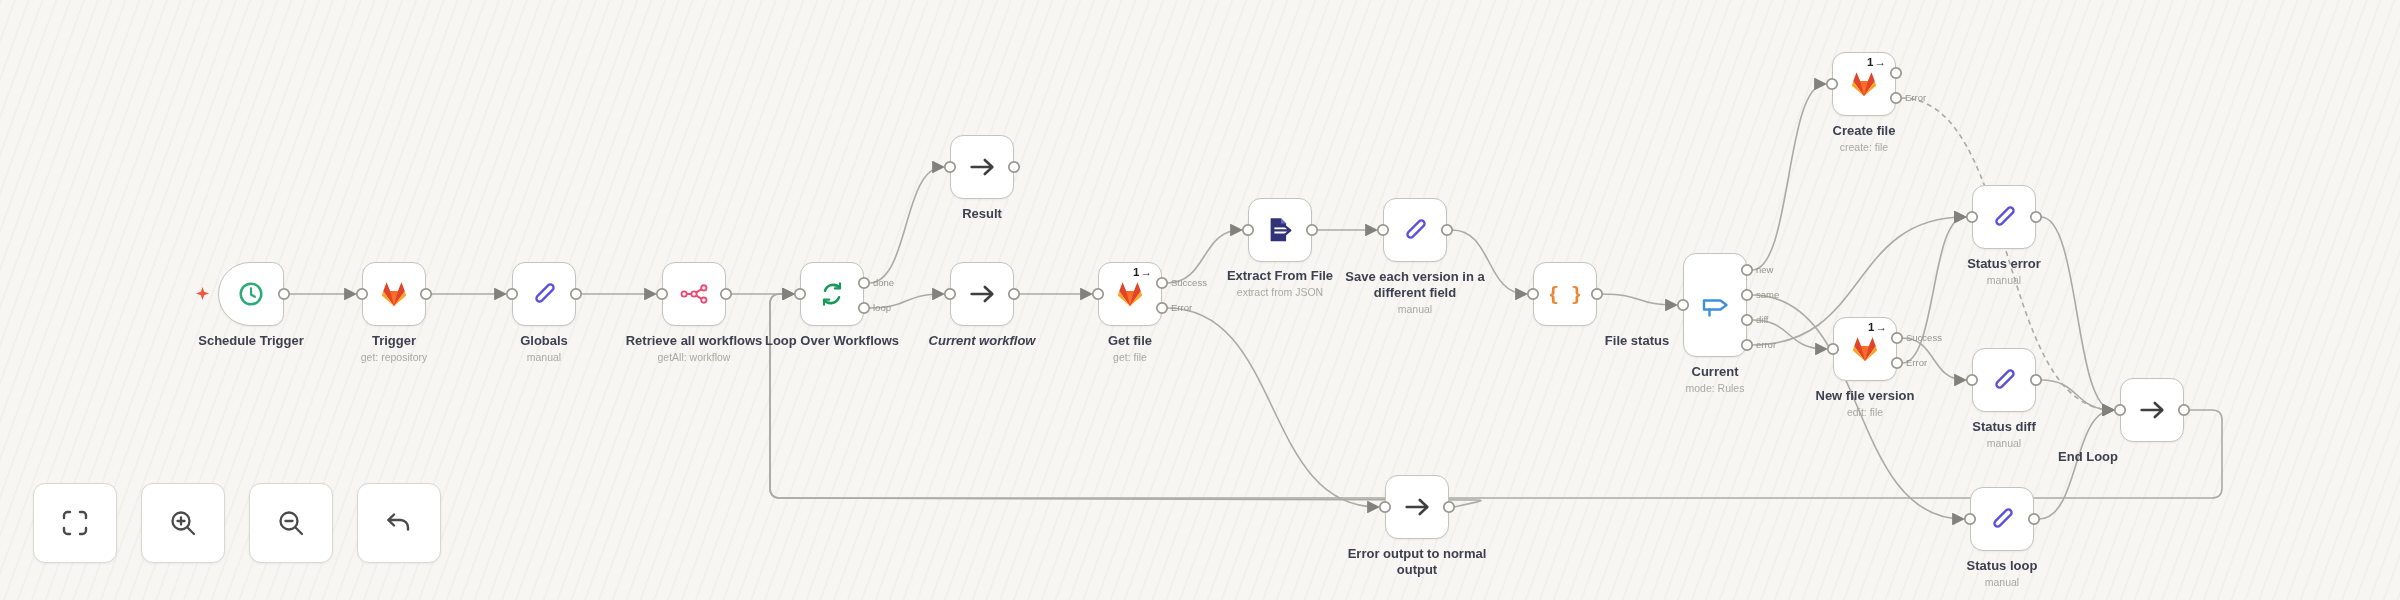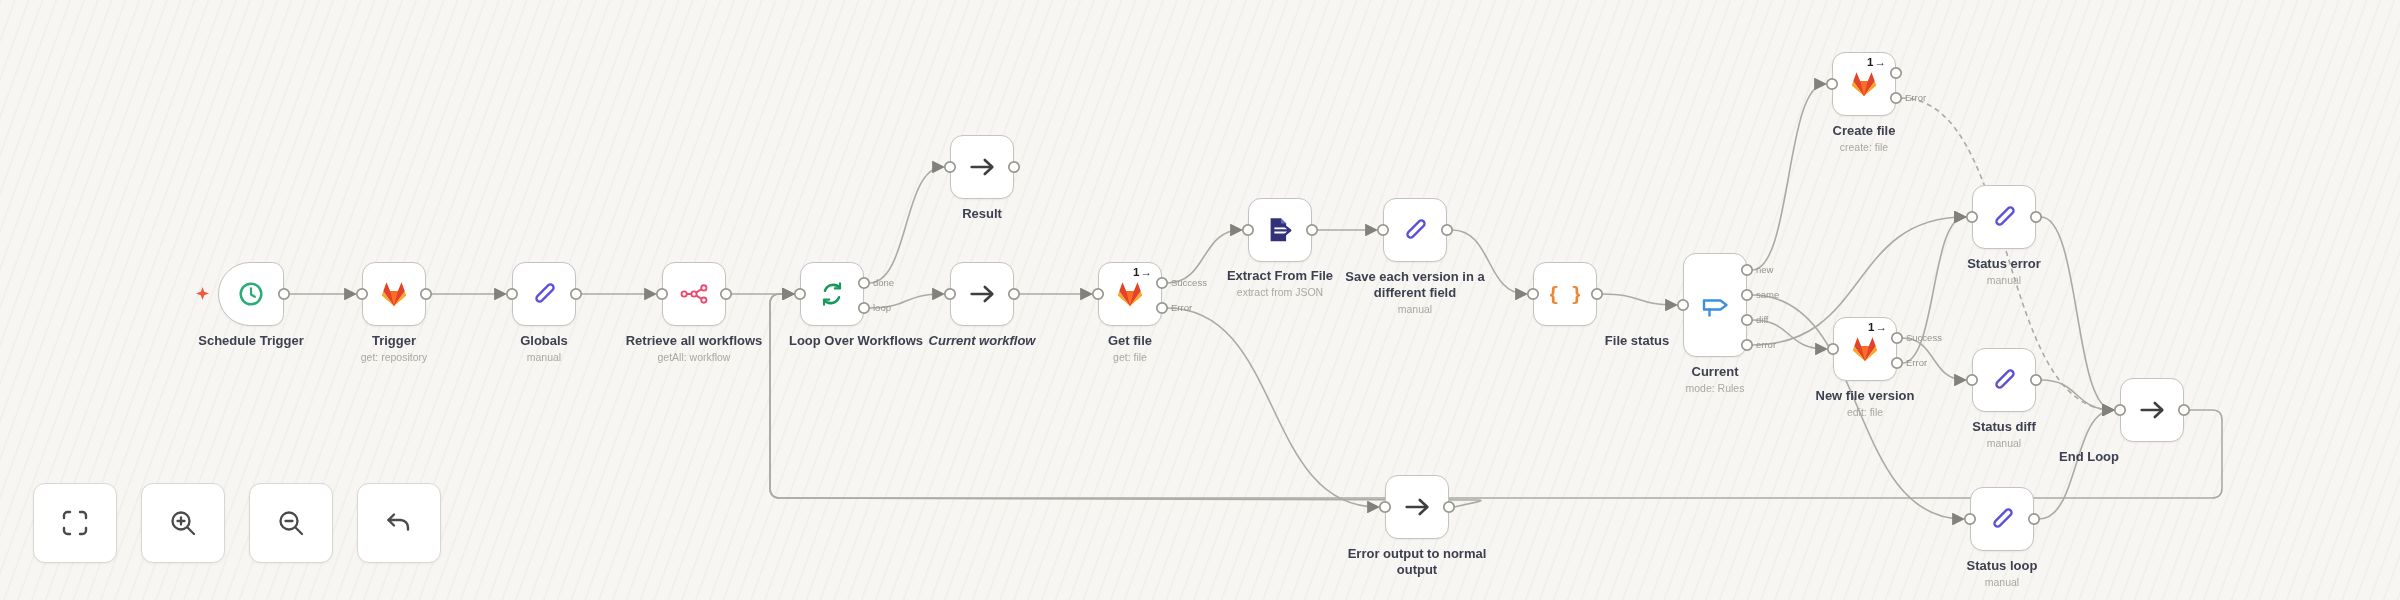--- a/index.html
+++ b/index.html
@@ -125,21 +125,21 @@
       <div class="node" style="left: 800px; top: 262px; width: 64px; height: 64px;">
         <span class="node-icon">
           <svg viewBox="0 0 32 32" fill="none" stroke="#17995b" stroke-width="2.7" stroke-linecap="round">
             <path d="M8.5 12.5 A9.5 9.5 0 0 1 24.5 9.5"></path>
             <path d="M23.5 19.5 A9.5 9.5 0 0 1 7.5 22.5"></path>
             <path d="M24.5 4.5 v5.5 h-5.5" stroke-width="2.3" stroke-linejoin="round"></path>
             <path d="M7.5 27.5 v-5.5 h5.5" stroke-width="2.3" stroke-linejoin="round"></path>
           </svg>
         </span>
       </div>
-      <div class="node-label" style="left: 742px; top: 333px; margin-left: 24px;">
+      <div class="node-label" style="left: 742px; top: 333px;">
         <div>Loop Over Workflows</div>
       </div>
       <div class="node" style="left: 950px; top: 135px; width: 64px; height: 64px;">
         <span class="node-icon">
           <svg viewBox="0 0 32 32" fill="none" stroke="#3f3f3f" stroke-width="2.8" stroke-linecap="round" stroke-linejoin="round">
             <path d="M5 16 H26"></path>
             <path d="M19 8.5 L27 16 L19 23.5"></path>
           </svg>
         </span>
       </div>
@@ -278,21 +278,21 @@
         <div class="node-sub">manual</div>
       </div>
       <div class="node" style="left: 2120px; top: 378px; width: 64px; height: 64px;">
         <span class="node-icon">
           <svg viewBox="0 0 32 32" fill="none" stroke="#3f3f3f" stroke-width="2.8" stroke-linecap="round" stroke-linejoin="round">
             <path d="M5 16 H26"></path>
             <path d="M19 8.5 L27 16 L19 23.5"></path>
           </svg>
         </span>
       </div>
-      <div class="node-label" style="left: 1939px; top: 449px; text-align: right;">
+      <div class="node-label" style="left: 1998px; top: 449px;">
         <div>End Loop</div>
       </div>
       <div class="node" style="left: 1970px; top: 487px; width: 64px; height: 64px;">
         <span class="node-icon">
           <svg viewBox="0 0 32 32">
             <g transform="rotate(45 16 16)">
               <rect x="12.6" y="3" width="6.8" height="23" rx="3.4" fill="none" stroke="#5a50dc" stroke-width="2.5"></rect>
             </g>
           </svg>
         </span>

